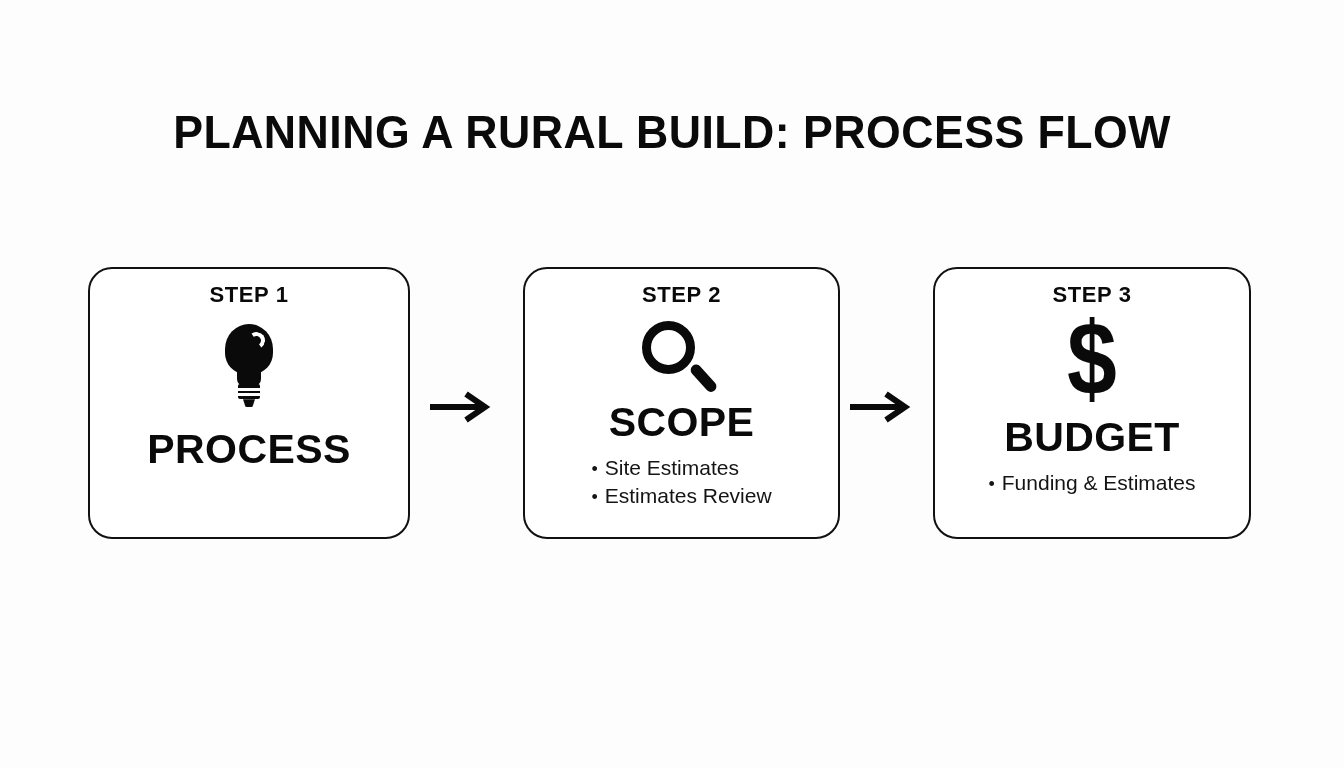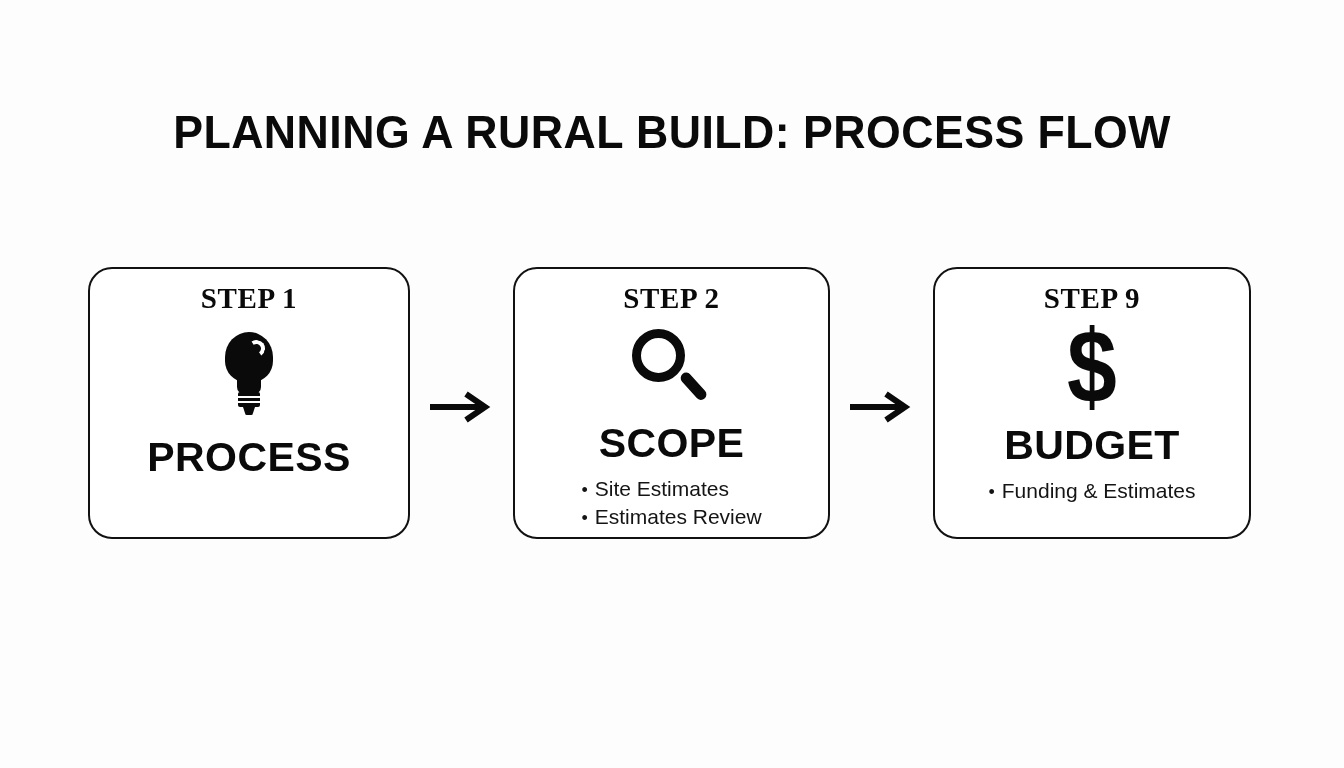--- a/index.html
+++ b/index.html
@@ -58,27 +58,27 @@
     background: #ffffff;
     border: 2px solid #111111;
     border-radius: 24px;
     display: flex;
     flex-direction: column;
     align-items: center;
     padding-top: 14px;
   }
 
   .card-1 { left: 0px;   width: 322px; }
-  .card-2 { left: 425px; width: 317px; text-align: right; }
+  .card-2 { left: 435px; width: 317px; text-align: right; }
   .card-3 { left: 845px; width: 318px; }
 
   .step-label {
-    font-family: Liberation Serif, serif;
+    font-family: Liberation Sans, sans-serif;
     font-weight: 700;
-    font-size: 29px;
+    font-size: 22px;
     letter-spacing: 0.6px;
     color: #0a0a0a;
     line-height: 1.1;
   }
 
   .icon-wrap {
     display: flex;
     align-items: center;
     justify-content: center;
   }
@@ -98,21 +98,21 @@
 
   .card-heading {
     font-family: "Liberation Sans Narrow", "Liberation Sans", sans-serif;
     font-weight: 700;
     letter-spacing: 0.4px;
     color: #0a0a0a;
     line-height: 1;
   }
 
   .card-1 .card-heading { font-size: 41px; margin-top: 20px; }
-  .card-2 .card-heading { font-size: 41px; margin-top: 13px; }
+  .card-2 .card-heading { font-size: 41px; }
   .card-3 .card-heading { font-size: 41px; margin-top: 10px; text-align: right; }
 
   .bullets {
     list-style: none;
     margin-top: 11px;
     padding: 0;
   }
 
   .bullet {
     font-family: "Liberation Sans Narrow", "Liberation Sans", sans-serif;
@@ -294,21 +294,21 @@
     </div>
 
     <div class="arrow arrow-2">
       <svg width="64" height="32" viewBox="0 0 64 32">
         <line x1="2" y1="16" x2="52" y2="16" stroke="#0a0a0a" stroke-width="6" stroke-linecap="butt"></line>
         <polyline points="38,3 57,16 38,29" fill="none" stroke="#0a0a0a" stroke-width="6" stroke-linecap="butt" stroke-linejoin="miter"></polyline>
       </svg>
     </div>
 
     <div class="card card-3">
-      <div class="step-label">STEP 9</div>
+      <div class="step-label">STEP 3</div>
 
       <div class="icon-wrap dollar">
         <div class="dollar-glyph">$</div>
       </div>
 
       <div class="card-heading">BUDGET</div>
 
       <ul class="bullets">
         <li class="bullet">
           <span class="bullet-dot">•</span>

